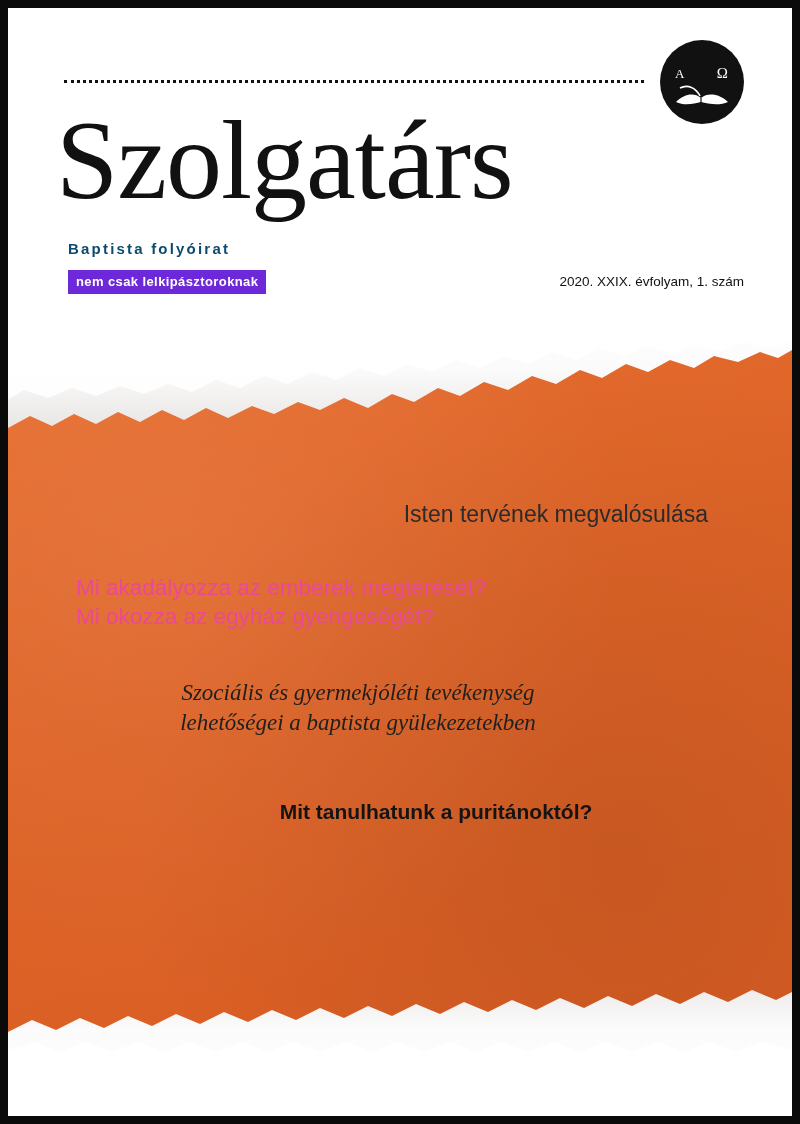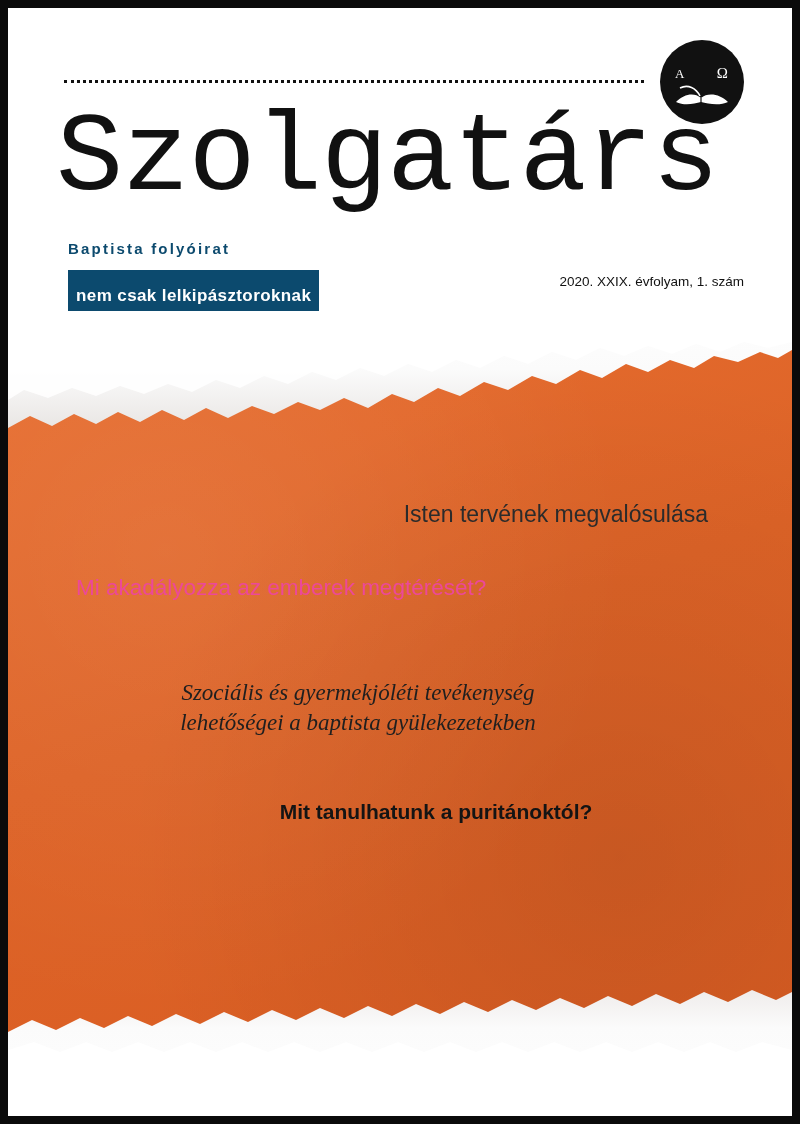--- a/index.html
+++ b/index.html
@@ -69,46 +69,46 @@
     position: absolute;
     left: 14px;
     bottom: 14px;
     width: 56px;
     height: 30px;
   }
   .title {
     position: absolute;
     left: 48px;
     top: 96px;
-    font-family: Liberation Mono, monospace;
+    font-family: Liberation Serif, serif;
     font-size: 112px;
     line-height: 1;
     letter-spacing: -1px;
     color: #111;
     white-space: nowrap;
   }
   .subtitle {
     position: absolute;
     left: 60px;
     top: 232px;
     font-size: 15px;
     font-weight: bold;
     letter-spacing: 2.2px;
     color: #0c4a6e;
   }
   .tagline {
     position: absolute;
     left: 60px;
     top: 262px;
-    background: #0c4a6e;
+    background: #6d28d9;
     color: #fff;
-    font-size: 17px;
+    font-size: 13px;
     font-weight: bold;
     letter-spacing: 0.4px;
-    padding: 16px 8px 5px 8px;
+    padding: 4px 8px 5px 8px;
   }
   .issue {
     position: absolute;
     right: 48px;
     top: 266px;
     font-size: 13.5px;
     color: #111;
   }
 
   
@@ -203,20 +203,21 @@
       <path fill="#ffffff" opacity="0.85" d="M0,0 L784,0 L784,44 L760,50 L736,44 L712,54 L688,46 L664,56 L640,48 L616,58 L592,50 L568,62 L544,54 L520,66 L496,58 L472,70 L448,62 L424,74 L400,66 L376,78 L352,70 L328,82 L304,74 L280,86 L256,78 L232,90 L208,82 L184,94 L160,86 L136,96 L112,88 L88,98 L64,90 L40,100 L16,92 L0,102 Z"></path>
     </svg>
   </div>
 
   <div class="headlines">
     <div class="hl hl-1">
       <div>Isten tervének megvalósulása</div>
     </div>
     <div class="hl hl-2">
       <div>Mi akadályozza az emberek megtérését?</div>
+      <div>Mi okozza az egyház gyengeségét?</div>
     </div>
     <div class="hl hl-3">
       <div>Szociális és gyermekjóléti tevékenység</div>
       <div>lehetőségei a baptista gyülekezetekben</div>
     </div>
     <div class="hl hl-4">
       <div>Mit tanulhatunk a puritánoktól?</div>
     </div>
   </div>
 

